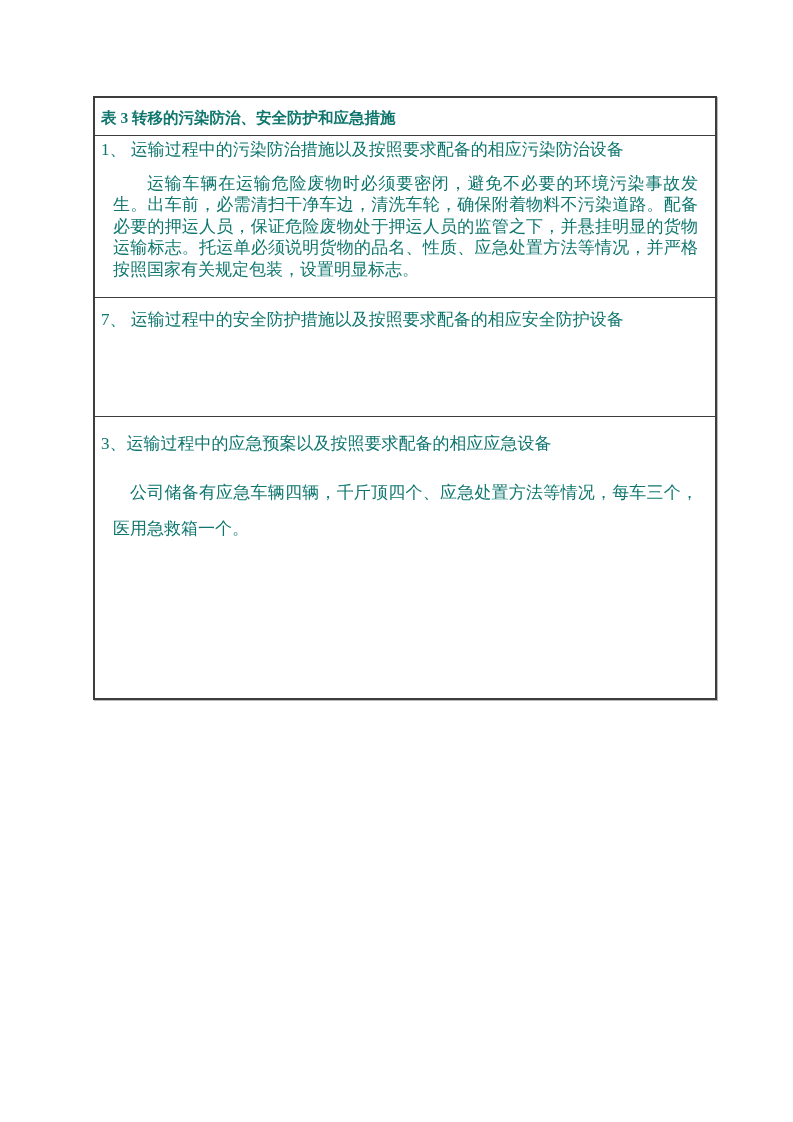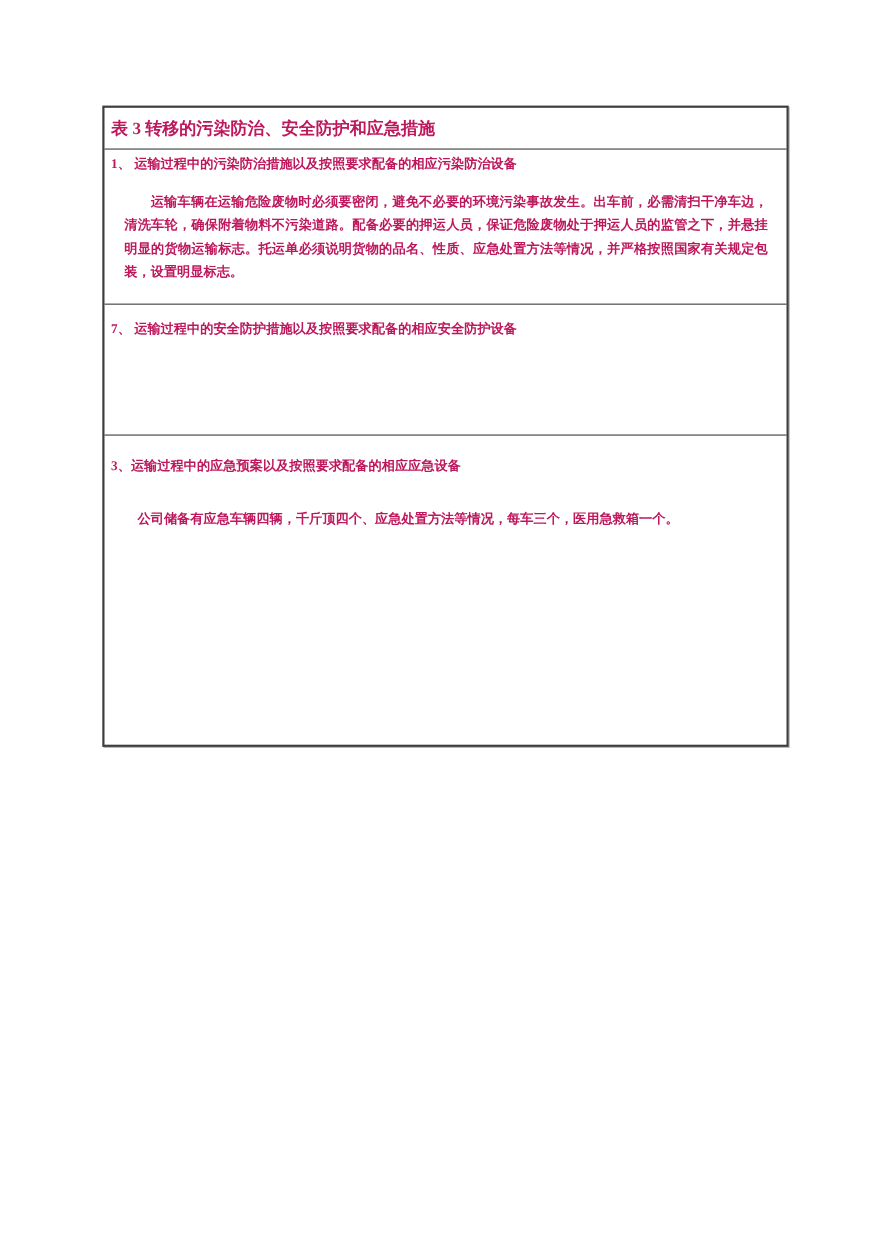--- a/index.html
+++ b/index.html
@@ -6,21 +6,21 @@
     margin: 0;
     padding: 0;
     background: #ffffff;
   }
   .page {
     position: relative;
     width: 639px;
     height: 1122px;
     background: #ffffff;
     font-family: "Liberation Serif", "DejaVu Serif", serif;
-    color: #be185d;
+    color: #0f766e;
   }
   .measures-table {
     position: absolute;
     left: 93px;
     top: 96px;
     width: 624px;
     box-sizing: border-box;
     border: 2px solid #3d3d3d;
     box-shadow: 1px 1px 0 #b8b8b8;
     background: #ffffff;
@@ -29,23 +29,22 @@
     box-sizing: border-box;
     padding: 9px 6px 7px 6px;
     font-size: 15.5px;
     line-height: 21px;
     font-weight: bold;
     min-height: 37px;
   }
   .table-row {
     box-sizing: border-box;
     border-top: 1px solid #3d3d3d;
-    font-size: 12px;
+    font-size: 17px;
     text-align: justify;
-    font-weight: bold;
   }
   .table-row .section-heading {
     text-indent: 0;
     margin: 0;
     text-align: left;
   }
   .table-row p {
     margin: 12px;
     text-indent: 2em;
   }

